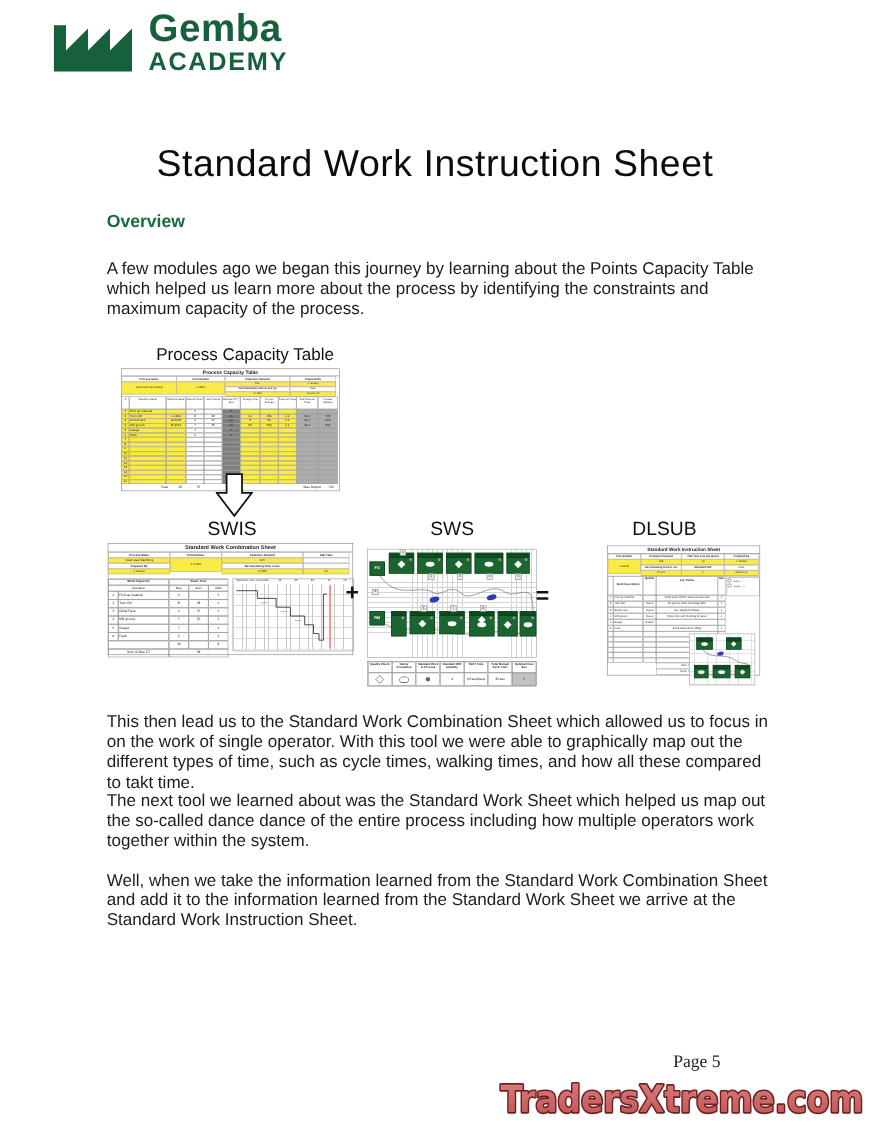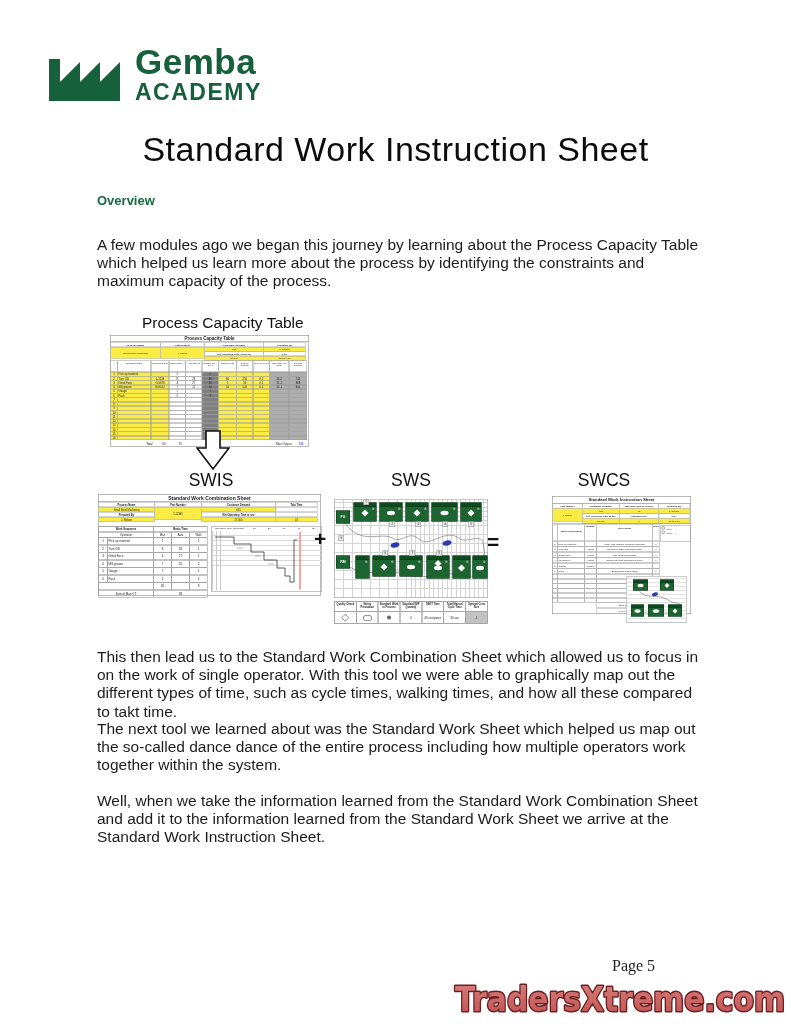--- a/index.html
+++ b/index.html
@@ -1,30 +1,30 @@
 <!DOCTYPE html>
 <html><head>
 <meta charset="utf-8">
 <style>
   html,body{margin:0;padding:0;background:#fff;}
   .page{position:relative;width:791px;height:1024px;background:#fff;overflow:hidden;
         font-family:"Liberation Sans",sans-serif;color:#1b1b1b;}
 
   
-  .logo{position:absolute;left:46px;top:8px;display:flex;align-items:flex-start;gap:9px;margin-top:36px;}
+  .logo{position:absolute;left:46px;top:8px;display:flex;align-items:flex-start;gap:9px;}
   .logo-text{line-height:1;}
   .logo-name{font-size:35px;font-weight:bold;color:#16603B;letter-spacing:0.5px;}
   .logo-sub{font-size:23px;font-weight:bold;color:#16603B;letter-spacing:1.5px;margin-top:2px;text-align:right;}
 
   .wm-tc4s{position:absolute;left:597px;top:2px;}
 
   
   .doc-title{position:absolute;left:0;right:0;top:130px;text-align:center;
              font-size:34px;font-weight:400;color:#0c0c0c;letter-spacing:0.5px;}
-  .overview-h{position:absolute;left:97px;top:193px;font-size:13px;font-weight:bold;color:#176B3F;}
+  .overview-h{position:absolute;left:97px;top:193px;font-size:16px;font-weight:bold;color:#176B3F;}
   .para{position:absolute;left:97px;width:606px;font-size:15.5px;line-height:18.2px;color:#1c1c1c;}
   .p1{top:236px}.p2{top:648px}.p3{top:720px}.p4{top:792px}
 
   .pct-label{position:absolute;left:142px;top:314px;font-size:15.5px;color:#111;}
 
   
   .mini{position:absolute;transform:scale(.5);transform-origin:0 0;background:#fff;}
   .sheet{border:1px solid #777;background:#fff;}
   .ttl{font-weight:bold;text-align:center;border-bottom:1px solid #777;overflow:hidden;white-space:nowrap;}
   .bcell{border:1px solid #aaa;overflow:hidden;white-space:nowrap;text-align:center;}
@@ -143,21 +143,21 @@
     </svg>
     <div class="logo-text">
       <div class="logo-name">Gemba</div>
       <div class="logo-sub">ACADEMY</div>
     </div>
   </div>
 
 
   <div class="doc-title">Standard Work Instruction Sheet</div>
   <div class="overview-h">Overview</div>
-  <div class="para p1">A few modules ago we began this journey by learning about the Process Capacity Table which helped us learn more about the process by identifying the constraints and maximum capacity of the process.</div>
+  <div class="para p1">A few modules ago we began this journey by learning about the Points Capacity Table which helped us learn more about the process by identifying the constraints and maximum capacity of the process.</div>
 
   <div class="pct-label">Process Capacity Table</div>
 
   <div class="mini pct sheet">
     <div class="ttl">Process Capacity Table</div>
     <div class="pct-band">
       <div class="bcell lab">Process Name</div>
       <div class="bcell lab">Part Number</div>
       <div class="bcell lab">Customer Demand</div>
       <div class="bcell lab">Prepared By</div>
@@ -367,21 +367,21 @@
       <div class="blue" style="width:30px;text-align:center;">745</div>
     </div>
   </div>
 
   <svg class="down-arrow" width="34" height="40" viewBox="0 0 34 40">
     <polygon points="10,1 24,1 24,18 33,18 17,39 1,18 10,18" fill="#fff" stroke="#111" stroke-width="1.6"></polygon>
   </svg>
 
   <div class="fig-label" style="left:161px;">SWIS</div>
   <div class="fig-label" style="left:361px;">SWS</div>
-  <div class="fig-label" style="left:554px;">SWCS</div>
+  <div class="fig-label" style="left:554px;">DLSUB</div>
 
   <div class="mini swcs sheet">
     <div class="ttl">Standard Work Combination Sheet</div>
     <div class="swcs-band">
       <div class="bcell bold">Process Name</div>
       <div class="bcell bold">Part Number</div>
       <div class="bcell bold">Customer Demand</div>
       <div class="bcell bold">Takt Time</div>
       <div class="bcell yel">Small Steel Machining</div>
       <div class="bcell yel" style="grid-row:span 3;height:24px;line-height:24px;">1-12345</div>

